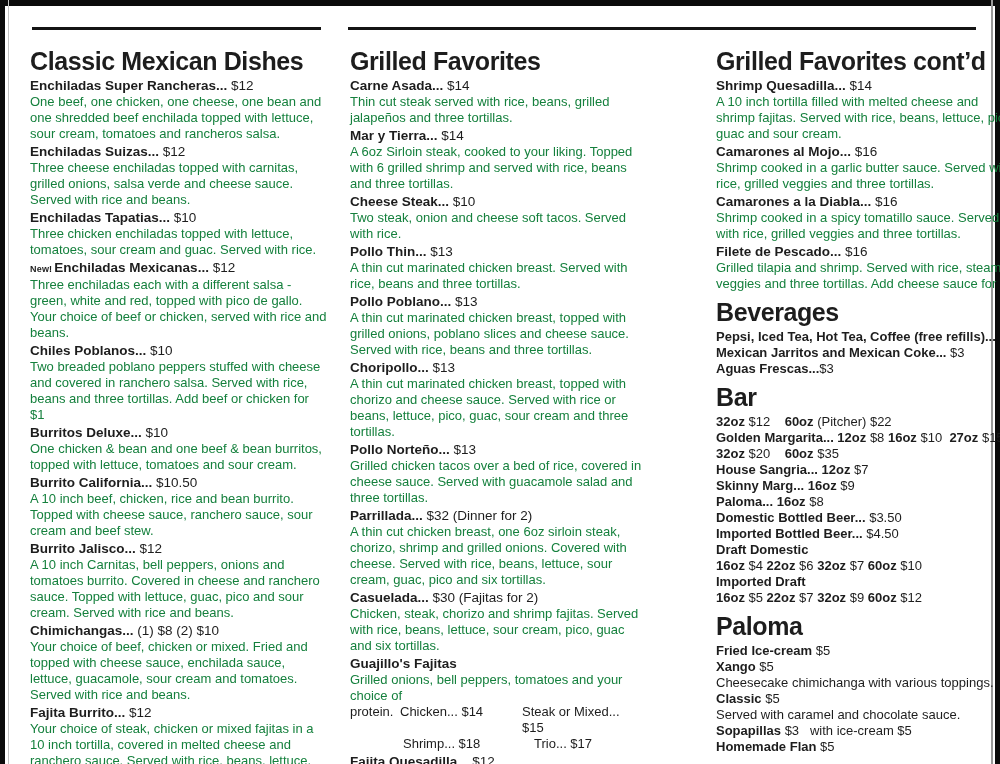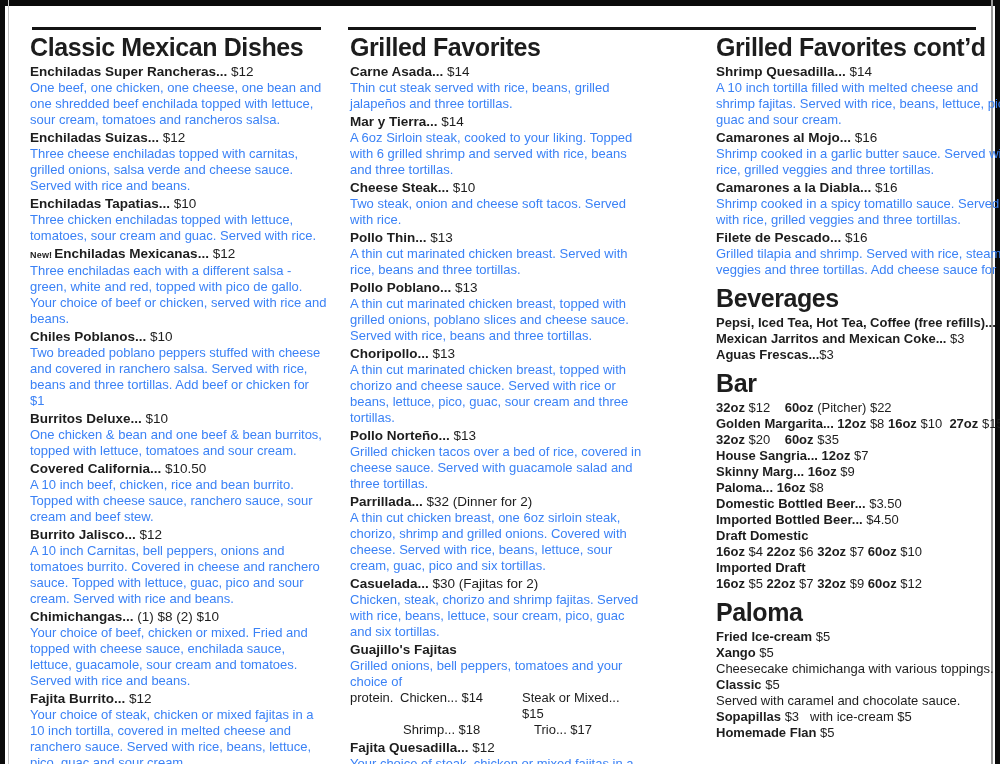--- a/index.html
+++ b/index.html
@@ -16,25 +16,25 @@
   .edge-right{top:0;right:0;width:5px;height:764px}
   .edge-right-inner{position:absolute;top:0;right:7px;width:2px;height:764px;background:#9a9a9a}
   .rule{position:absolute;top:27px;height:3px;background:#141414}
   #rule-col1{left:32px;width:289px}
   #rule-col23{left:348px;width:628px}
   .col{position:absolute;top:33px}
   #col0{left:30px;width:297px}
   #col1{left:350px;width:292px}
   #col2{left:716px;width:302px}
   .sec-h{font-size:25px;font-weight:700;letter-spacing:-0.4px;line-height:28px;margin:6px 0 3px}
-  .sec-h:first-child{margin-top:0}
+  .sec-h:first-child{margin-top:14px}
   .item-line{font-size:13.5px;line-height:16px;font-weight:700;margin-top:2px}
   .item-line .pr{font-weight:400}
   .tag{font-size:9px;font-weight:700;margin-right:2px;letter-spacing:0.2px}
-  .desc{font-size:13px;line-height:16px;font-weight:400;color:#3b82f6}
+  .desc{font-size:13px;line-height:16px;font-weight:400;color:#15803d}
   .seg{font-size:13px;line-height:16px;white-space:pre-wrap}
   .seg .b{font-weight:700}
   .seg .r{font-weight:400}
   .pgrid{font-size:13px;line-height:16px}
   .pg-row{display:flex}
   .pg-c0{width:50px;flex:0 0 auto}
   .pg-c1{width:122px;flex:0 0 auto}
   .pg-row:last-child .pg-c1{padding-left:3px;box-sizing:border-box}
   .pg-row:last-child .pg-c2{padding-left:12px}
 </style>
@@ -57,21 +57,21 @@
     <div class="item-line"><span class="nm">Enchiladas Suizas...</span> <span class="pr">$12</span></div>
     <div class="desc">Three cheese enchiladas topped with carnitas, grilled onions, salsa verde and cheese sauce. Served with rice and beans.</div>
     <div class="item-line"><span class="nm">Enchiladas Tapatias...</span> <span class="pr">$10</span></div>
     <div class="desc">Three chicken enchiladas topped with lettuce, tomatoes, sour cream and guac. Served with rice.</div>
     <div class="item-line"><span class="tag">New!</span><span class="nm">Enchiladas Mexicanas...</span> <span class="pr">$12</span></div>
     <div class="desc">Three enchiladas each with a different salsa - green, white and red, topped with pico de gallo. Your choice of beef or chicken, served with rice and beans.</div>
     <div class="item-line"><span class="nm">Chiles Poblanos...</span> <span class="pr">$10</span></div>
     <div class="desc">Two breaded poblano peppers stuffed with cheese and covered in ranchero salsa. Served with rice, beans and three tortillas. Add beef or chicken for $1</div>
     <div class="item-line"><span class="nm">Burritos Deluxe...</span> <span class="pr">$10</span></div>
     <div class="desc">One chicken &amp; bean and one beef &amp; bean burritos, topped with lettuce, tomatoes and sour cream.</div>
-    <div class="item-line"><span class="nm">Covered California...</span> <span class="pr">$10.50</span></div>
+    <div class="item-line"><span class="nm">Burrito California...</span> <span class="pr">$10.50</span></div>
     <div class="desc">A 10 inch beef, chicken, rice and bean burrito. Topped with cheese sauce, ranchero sauce, sour cream and beef stew.</div>
     <div class="item-line"><span class="nm">Burrito Jalisco...</span> <span class="pr">$12</span></div>
     <div class="desc">A 10 inch Carnitas, bell peppers, onions and tomatoes burrito. Covered in cheese and ranchero sauce. Topped with lettuce, guac, pico and sour cream. Served with rice and beans.</div>
     <div class="item-line"><span class="nm">Chimichangas...</span> <span class="pr">(1) $8 (2) $10</span></div>
     <div class="desc">Your choice of beef, chicken or mixed. Fried and topped with cheese sauce, enchilada sauce, lettuce, guacamole, sour cream and tomatoes. Served with rice and beans.</div>
     <div class="item-line"><span class="nm">Fajita Burrito...</span> <span class="pr">$12</span></div>
     <div class="desc">Your choice of steak, chicken or mixed fajitas in a 10 inch tortilla, covered in melted cheese and ranchero sauce. Served with rice, beans, lettuce, pico, guac and sour cream.</div>
   </div>
 <div class="col" id="col1">
     <div class="sec-h">Grilled Favorites</div>

